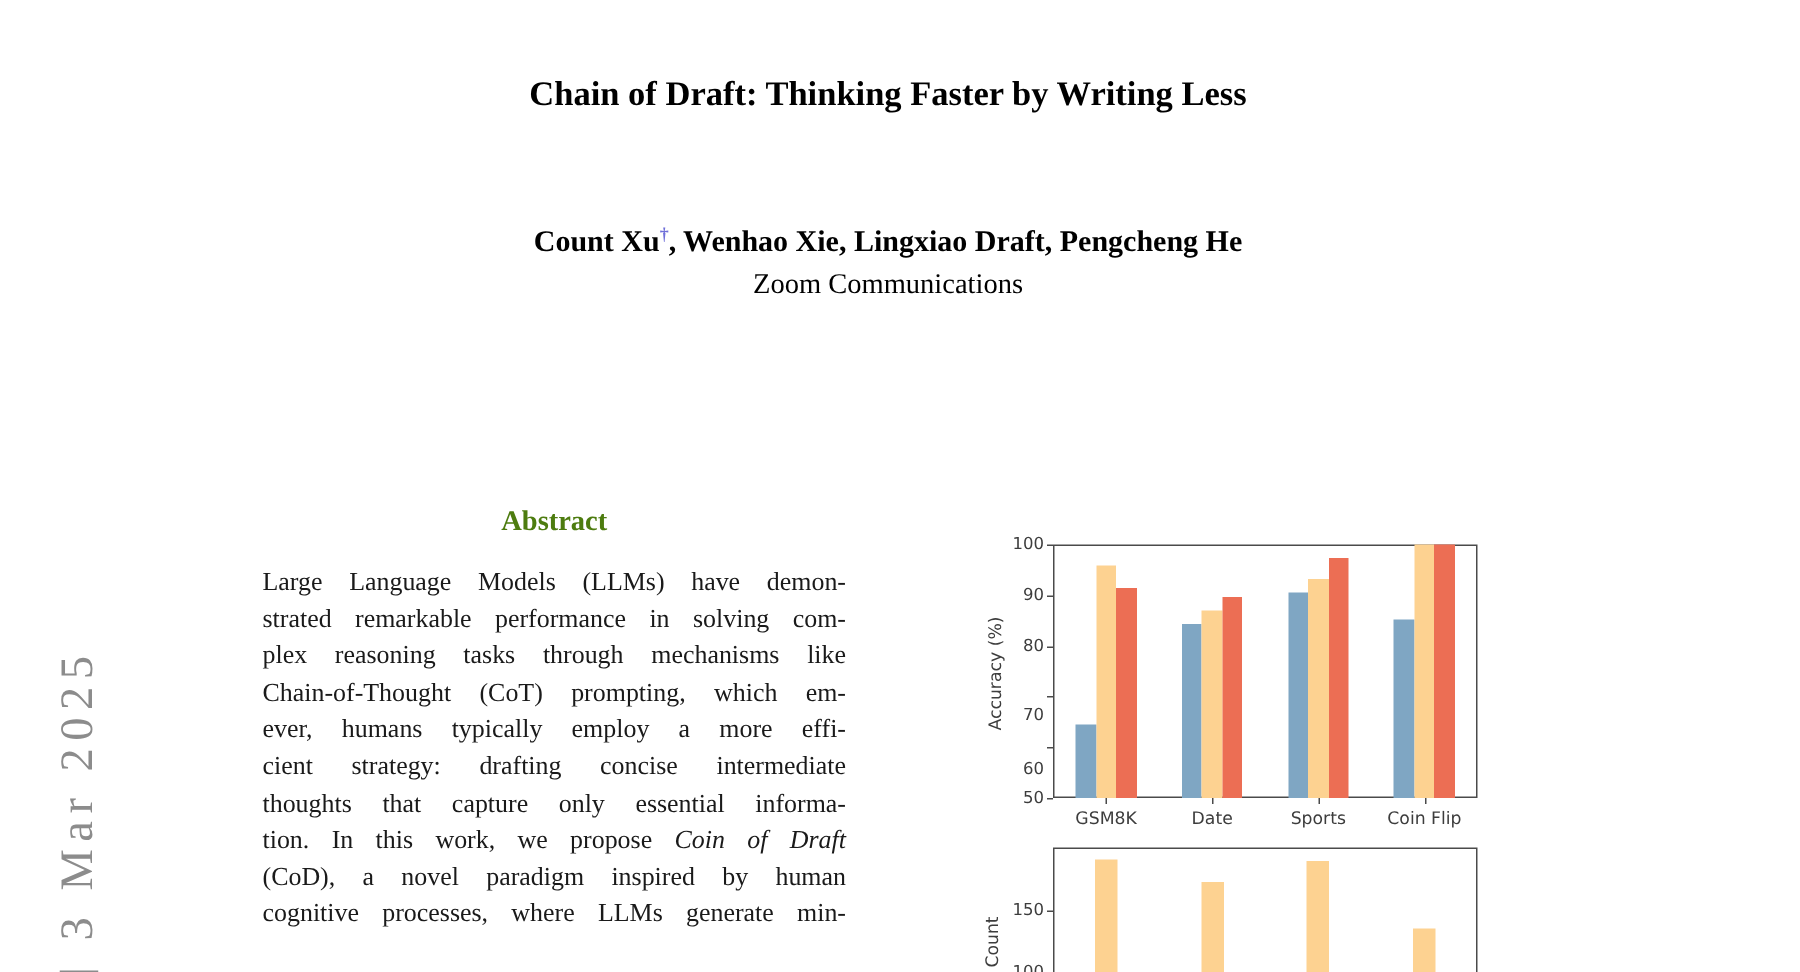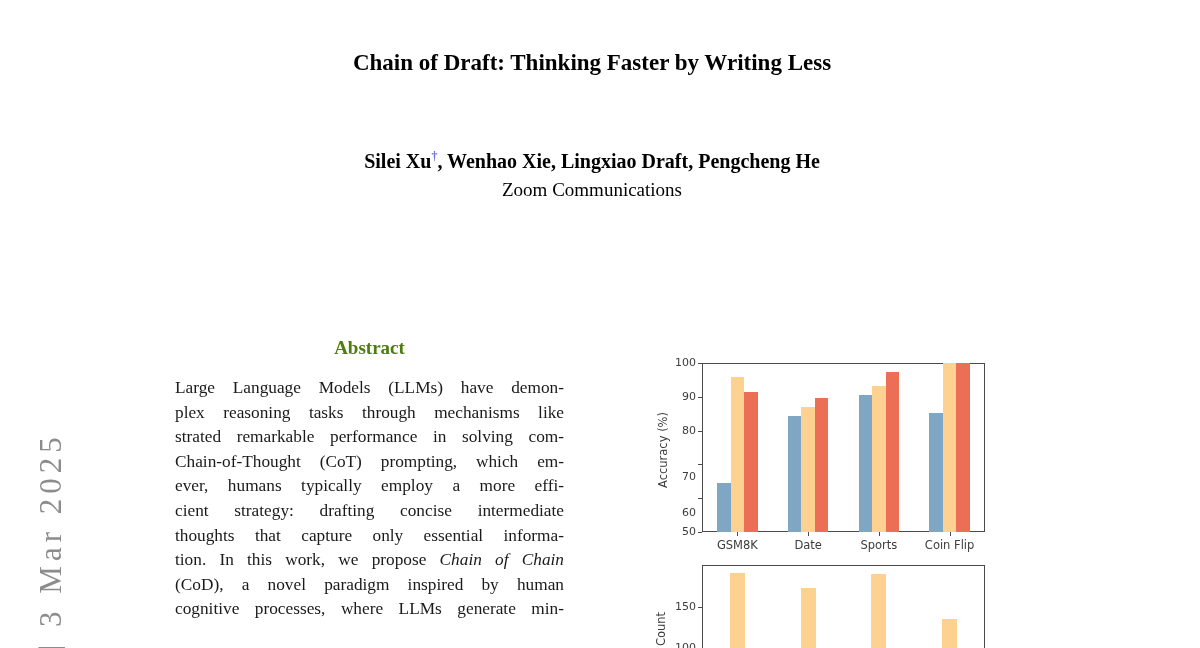--- a/index.html
+++ b/index.html
@@ -54,35 +54,35 @@
 </style>
 </head>
 <body>
 
 <div class="page">
 
   <div class="stamp">] 3 Mar 2025</div>
 
   <div class="title">Chain of Draft: Thinking Faster by Writing Less</div>
 
-  <div class="authors"><span>Silei Xu</span><sup>†</sup><span>, Wenhao Xie, Lingxiao Draft, Pengcheng He</span></div>
+  <div class="authors"><span>Count Xu</span><sup>†</sup><span>, Wenhao Xie, Lingxiao Draft, Pengcheng He</span></div>
 
   <div class="affiliation">Zoom Communications</div>
 
   <div class="abstract-heading">Abstract</div>
 
   <div class="abstract-body">
       <div class="abs-line"><span>Large Language Models (LLMs) have demon-</span></div>
+      <div class="abs-line"><span>strated remarkable performance in solving com-</span></div>
       <div class="abs-line"><span>plex reasoning tasks through mechanisms like</span></div>
-      <div class="abs-line"><span>strated remarkable performance in solving com-</span></div>
       <div class="abs-line"><span>Chain-of-Thought (CoT) prompting, which em-</span></div>
       <div class="abs-line"><span>ever, humans typically employ a more effi-</span></div>
       <div class="abs-line"><span>cient strategy: drafting concise intermediate</span></div>
       <div class="abs-line"><span>thoughts that capture only essential informa-</span></div>
-      <div class="abs-line"><span>tion. In this work, we propose </span><em>Chain of Chain</em></div>
+      <div class="abs-line"><span>tion. In this work, we propose </span><em>Coin of Draft</em></div>
       <div class="abs-line"><span>(CoD), a novel paradigm inspired by human</span></div>
       <div class="abs-line"><span>cognitive processes, where LLMs generate min-</span></div>
     </div>
 
   <div class="chart-root" id="chart-accuracy">
       <div class="plot-frame" style="left: 702px; top: 363px; width: 283px; height: 169px;"></div>
       <div class="ytick-label" style="left: 668px; top: 525px; width: 28px;">50</div>
       <div class="tick-mark" style="left: 698px; top: 532px; width: 4px; height: 1px;"></div>
       <div class="ytick-label" style="left: 668px; top: 491.2px; width: 28px; margin-top: 15px;">60</div>
       <div class="tick-mark" style="left: 698px; top: 498.2px; width: 4px; height: 1px;"></div>

